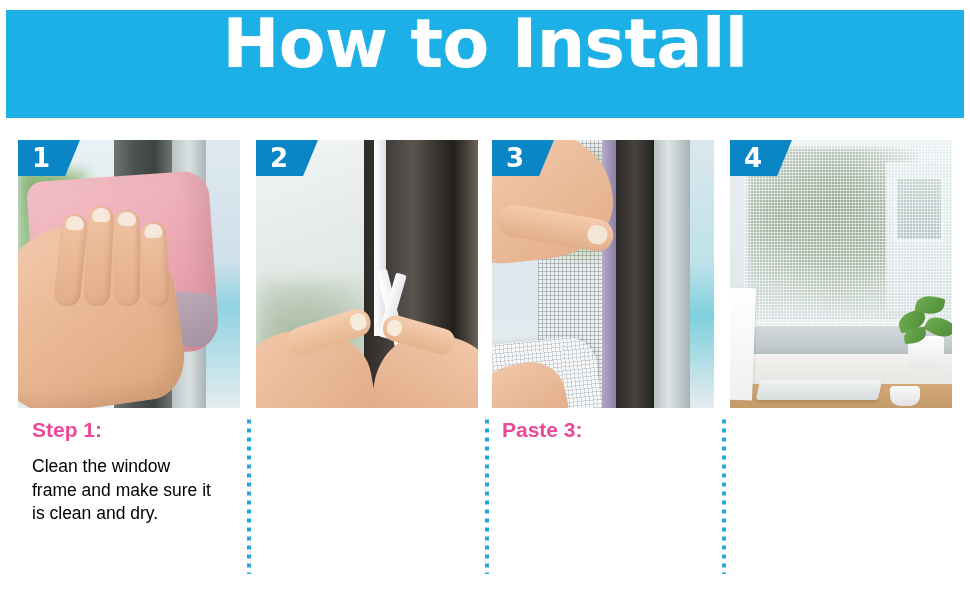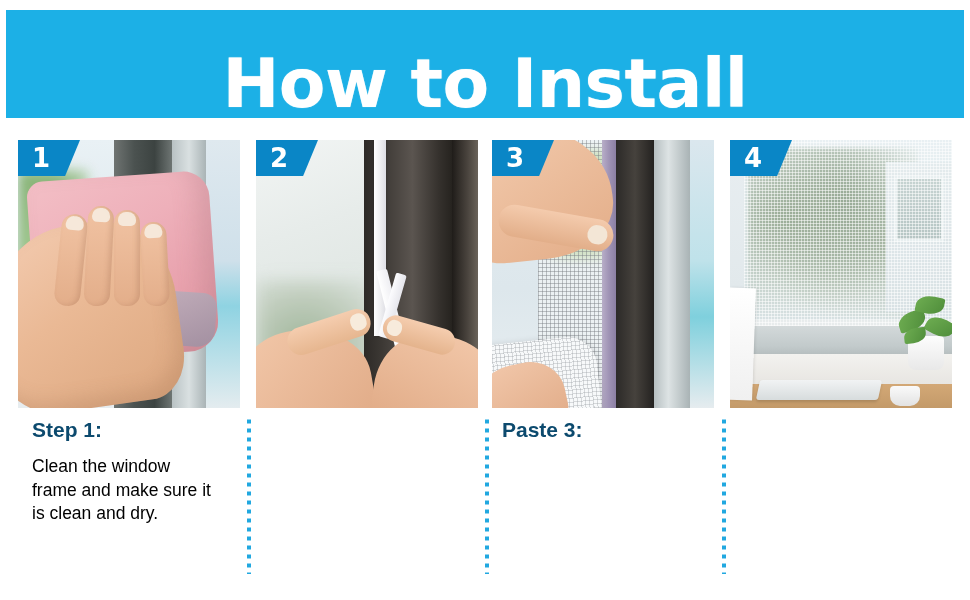--- a/index.html
+++ b/index.html
@@ -17,21 +17,21 @@
 
   
   .banner {
     position: absolute;
     left: 6px;
     top: 10px;
     width: 958px;
     height: 108px;
     background: #1CB0E6;
     display: flex;
-    align-items: flex-end;
+    align-items: flex-start;
     justify-content: center;
   }
   .banner-title {
     font-family: "DejaVu Sans", sans-serif;
     font-weight: bold;
     font-size: 68px;
     line-height: 1;
     color: #ffffff;
     letter-spacing: -0.5px;
     white-space: nowrap;
@@ -375,21 +375,21 @@
     position: absolute;
     top: 278px;
     left: 6px;
     width: 230px;
   }
   .step-title {
     font-family: "Liberation Sans", sans-serif;
     font-weight: bold;
     font-size: 21px;
     line-height: 1.1;
-    color: #0c4a6e;
+    color: #ec4899;
     margin: 0 0 14px 8px;
   }
   .step-body {
     font-family: "Liberation Sans", sans-serif;
     font-size: 17.5px;
     line-height: 1.34;
     color: #000000;
     margin: 0;
     white-space: pre-line;
   }

